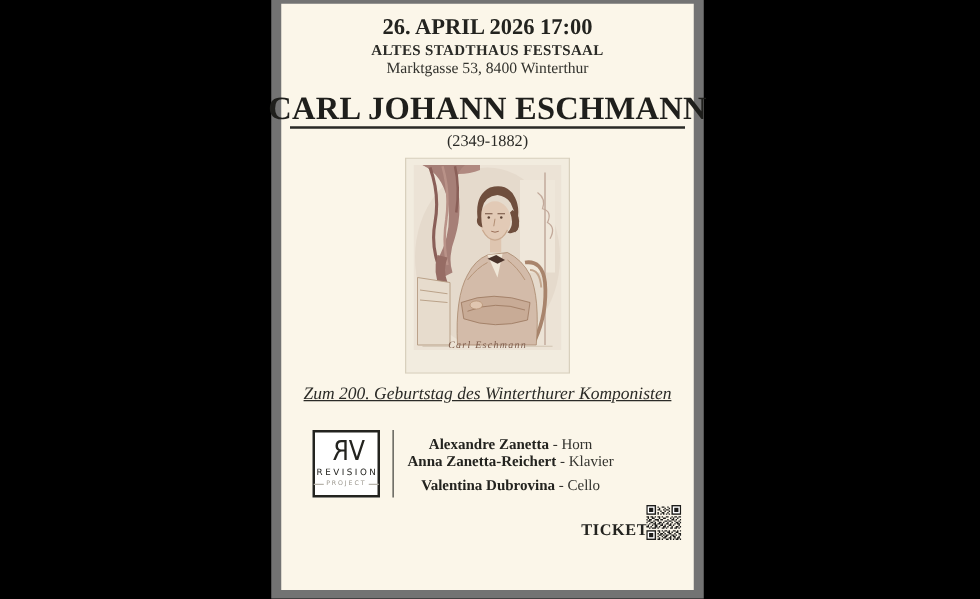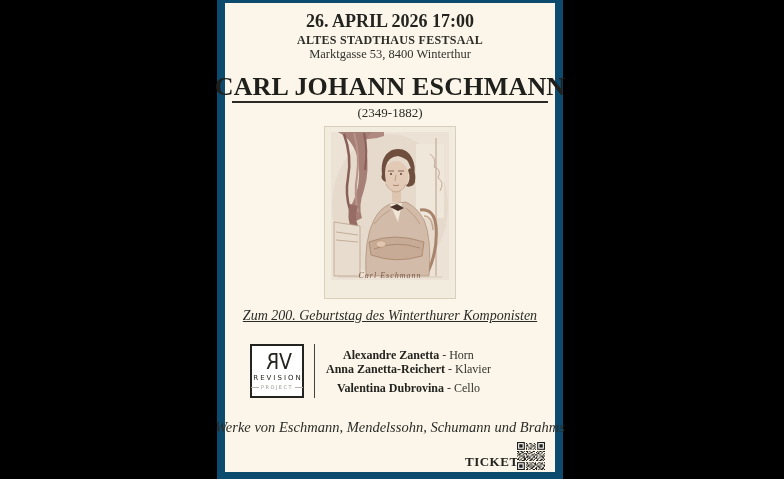--- a/index.html
+++ b/index.html
@@ -3,21 +3,21 @@
 <meta charset="utf-8">
 <style>
   html,body{margin:0;padding:0;}
   body{width:784px;height:479px;background:#000;position:relative;overflow:hidden;
        font-family:"Liberation Serif",serif;color:#262622;}
   .letterbox{position:absolute;top:0;height:479px;background:#000;}
   .letterbox.left{left:0;width:217px;}
   .letterbox.right{left:563px;width:221px;}
 
   .poster{position:absolute;left:217px;top:0;width:346px;height:479px;
-          background:#0c4a6e;box-sizing:border-box;padding:3px 8px 7px;}
+          background:#737373;box-sizing:border-box;padding:3px 8px 7px;}
   .poster-inner{width:100%;height:100%;background:#FBF6E9;box-sizing:border-box;
           display:flex;flex-direction:column;align-items:center;}
 
   .datetime{margin-top:9px;font-size:18px;line-height:19px;font-weight:700;color:#23231f;white-space:nowrap;}
   .venue{margin-top:3px;font-size:12px;line-height:13px;font-weight:700;letter-spacing:.3px;color:#2b2b27;}
   .address{margin-top:1px;font-size:12.5px;line-height:13px;color:#33332e;}
 
   .main-title{margin-top:14px;font-size:26px;line-height:24px;font-weight:700;
           letter-spacing:.2px;color:#1f1f1c;white-space:nowrap;}
   .title-rule{width:96%;height:0;border-bottom:2px solid #2a2a26;margin-top:2px;}
@@ -133,21 +133,20 @@
         </div>
       </div>
       <div class="artists-divider"></div>
       <div class="names">
         <div class="performer-row"><span class="pname">Alexandre Zanetta</span><span class="psep">-</span><span class="pinstr">Horn</span></div>
         <div class="performer-row"><span class="pname">Anna Zanetta-Reichert</span><span class="psep">-</span><span class="pinstr">Klavier</span></div>
         <div class="performer-row gap"><span class="pname">Valentina Dubrovina</span><span class="psep">-</span><span class="pinstr">Cello</span></div>
       </div>
     </div>
 
-    <div class="works">Werke von Eschmann, Mendelssohn, Schumann und Brahms</div>
 
     <div class="footer">
       <div class="tickets">TICKETS</div>
       <div class="qr">
         <svg viewBox="0 0 25 25">
           <rect x="0" y="0" width="25" height="25" fill="#FBF6E9"></rect>
           <g fill="#1d1d1b">
             <rect x="0" y="0" width="7" height="7"></rect>
               <rect x="1" y="1" width="5" height="5" fill="#fff"></rect>
               <rect x="2" y="2" width="3" height="3"></rect>

